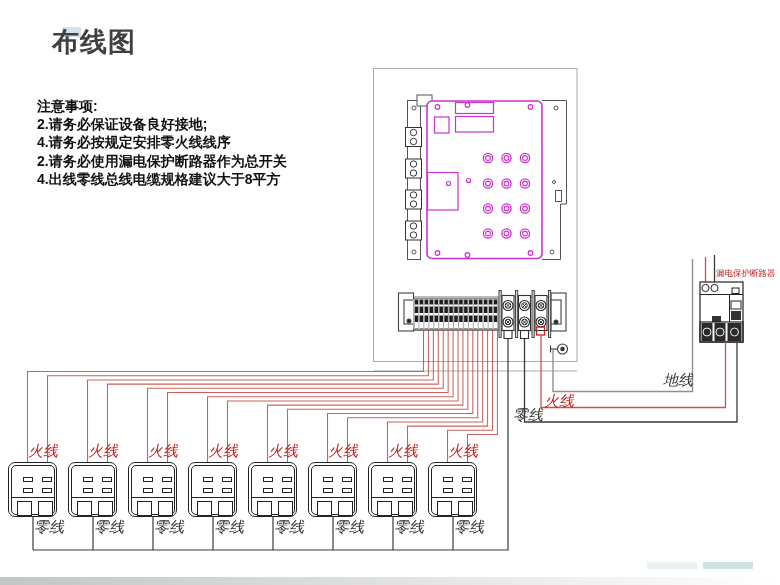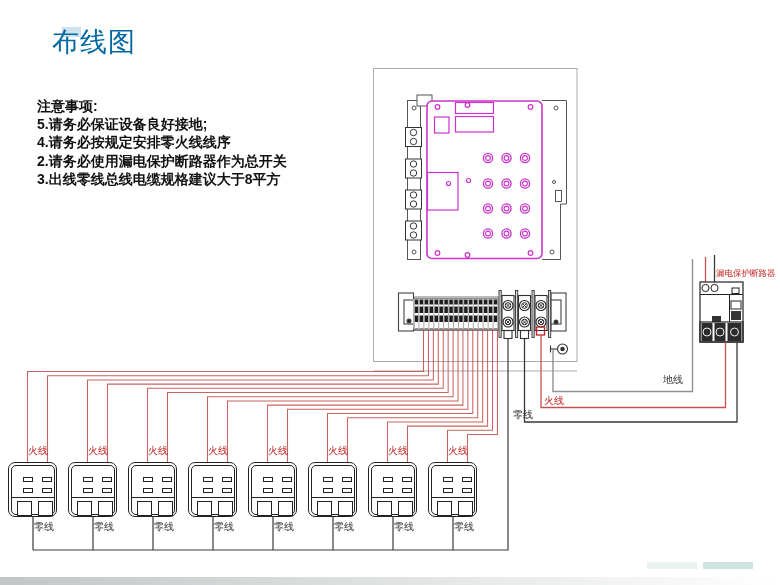--- a/index.html
+++ b/index.html
@@ -5,31 +5,32 @@
   html,body{margin:0;padding:0;}
   #slide{
     position:relative; width:780px; height:585px; background:#ffffff;
     font-family:"Liberation Sans", sans-serif; overflow:hidden;
   }
   #title-highlight{
     position:absolute; left:62px; top:27px; width:19px; height:10px;
     background:#cfe2ef;
   }
   #page-title{
-    position:absolute; left:52px; top:28px; font-size:27px; font-weight:normal;
-    color:#0369a1; letter-spacing:1px; line-height:1.1;
+    position:absolute; left:52px; top:28px; font-size:27px; font-weight:bold;
+    color:#404040; letter-spacing:1px; line-height:1.1;
   }
   #notes{
     position:absolute; left:37px; top:97px; font-size:14px; font-weight:bold;
     color:#111; line-height:18.2px; white-space:nowrap;
   }
   svg{position:absolute; left:0; top:0;}
   .wire-label{
-    position:absolute; font-size:10px; line-height:10px; white-space:nowrap;
+    position:absolute; font-size:15px; line-height:10px; white-space:nowrap;
     color:#333;
+    font-style:italic;
   }
   .red-text{color:#c32222;}
   #breaker-label{
     position:absolute; left:716px; top:268px; font-size:8.5px; color:#c32222;
     white-space:nowrap;
   }
   .socket{
     position:absolute; top:462px; width:47px; height:53px;
     border:1.6px solid #222; border-radius:7px; background:#fff;
   }
@@ -51,24 +52,24 @@
 </head>
 <body>
 
 <div id="slide">
 
   <div id="title-highlight"></div>
   <div id="page-title">布线图</div>
 
   <div id="notes">
     <div>注意事项:</div>
-    <div>5.请务必保证设备良好接地;</div>
+    <div>2.请务必保证设备良好接地;</div>
     <div>4.请务必按规定安排零火线线序</div>
     <div>2.请务必使用漏电保护断路器作为总开关</div>
-    <div>3.出线零线总线电缆规格建议大于8平方</div>
+    <div>4.出线零线总线电缆规格建议大于8平方</div>
   </div>
 
   <svg id="schematic" width="780" height="585" viewBox="0 0 780 585">
 
     <g fill="none" stroke="#ababab" stroke-width="1">
       <rect x="373.5" y="68.5" width="203.5" height="293"></rect>
       <line x1="373.5" y1="371" x2="577" y2="371"></line>
     </g>
 
     <g>

